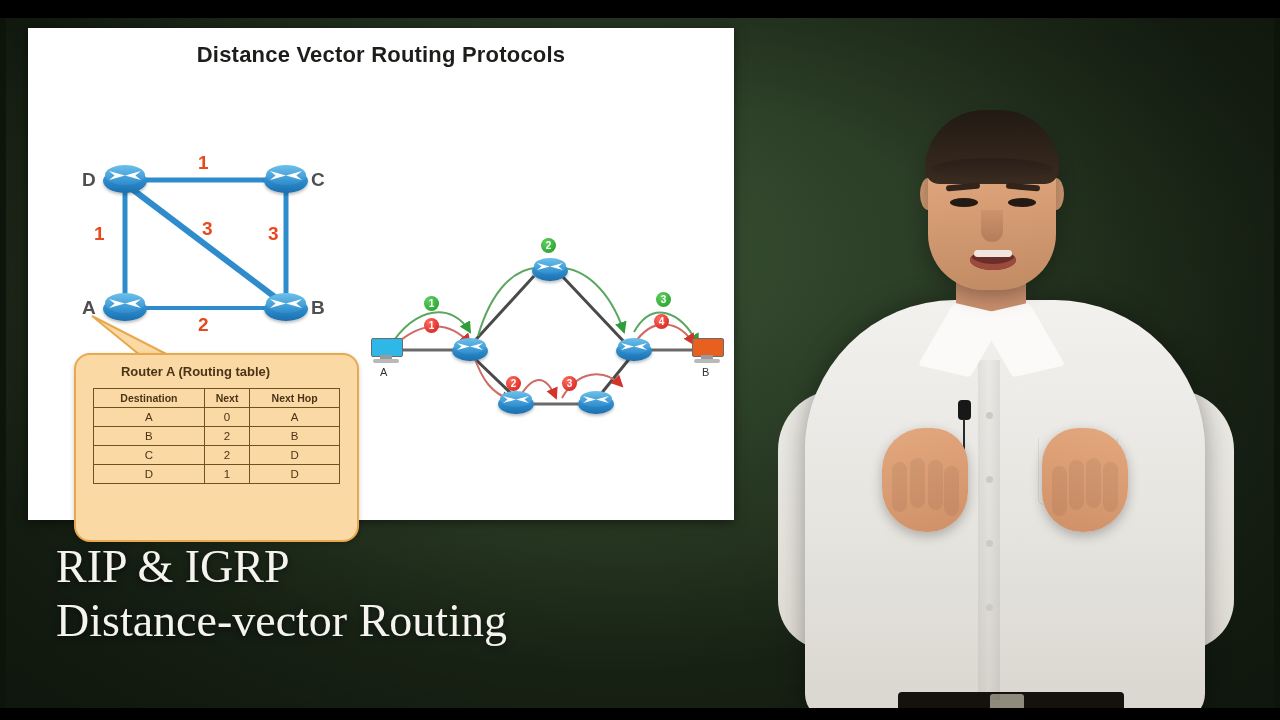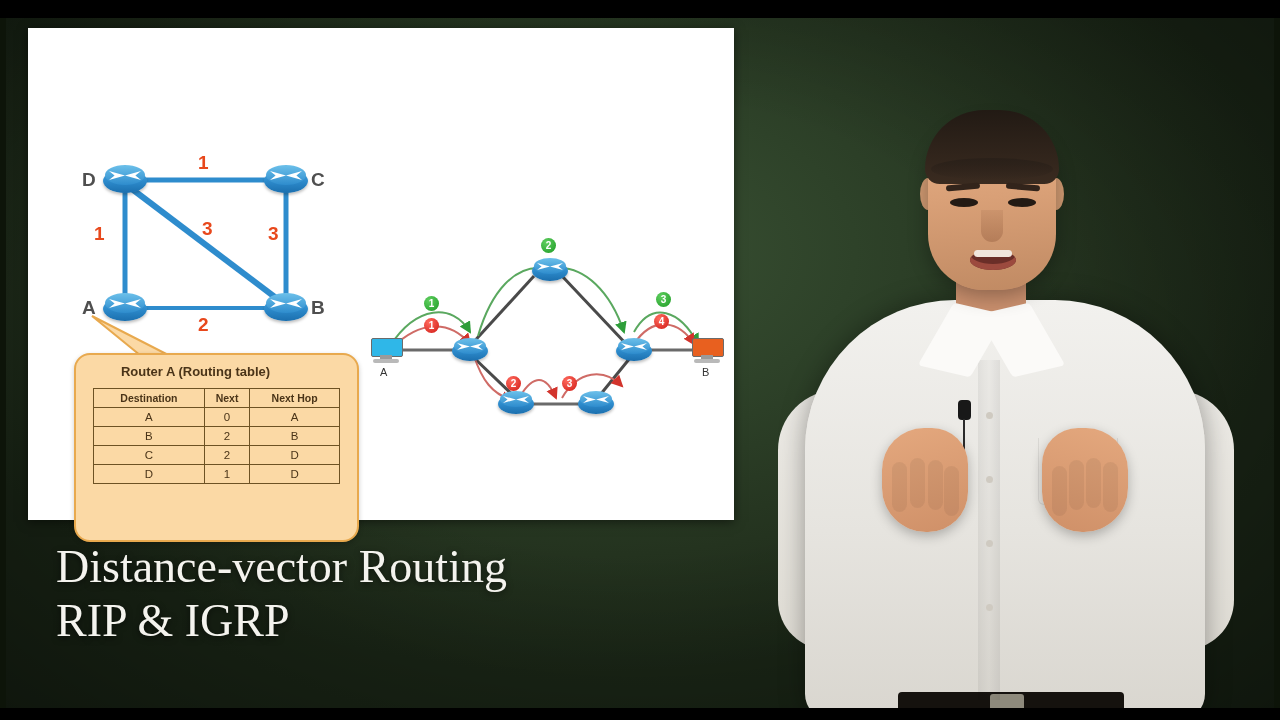--- a/index.html
+++ b/index.html
@@ -170,20 +170,21 @@
     <div class="p-handR">
       <div class="fing" style="left:10px;top:38px"></div>
       <div class="fing" style="left:27px;top:32px"></div>
       <div class="fing" style="left:44px;top:30px"></div>
       <div class="fing" style="left:61px;top:34px"></div>
     </div>
   </div>
 
   <div class="slide">
 
+    <div class="slide-title">Distance Vector Routing Protocols</div>
 
     <div class="topo">
       <svg width="300" height="220" style="position:absolute;left:0;top:0">
         <line x1="57" y1="52" x2="218" y2="52" stroke="#2e8ccd" stroke-width="5"></line>
         <line x1="57" y1="52" x2="57" y2="180" stroke="#2e8ccd" stroke-width="5"></line>
         <line x1="218" y1="52" x2="218" y2="180" stroke="#2e8ccd" stroke-width="5"></line>
         <line x1="57" y1="180" x2="218" y2="180" stroke="#2e8ccd" stroke-width="4"></line>
         <line x1="60" y1="58" x2="216" y2="176" stroke="#2e8ccd" stroke-width="6"></line>
       </svg>
 
@@ -340,19 +341,19 @@
           <td>D</td>
           <td>1</td>
           <td>D</td>
         </tr>
       </tbody>
         </table>
     </div>
   </div>
 
   <div class="caption">
+    <div>RIP &amp; IGRP</div>
     <div>Distance-vector Routing</div>
-    <div>RIP &amp; IGRP</div>
   </div>
 
   <div class="bar-top"></div>
   <div class="bar-bottom"></div>
 </div>
 
 </body></html>

